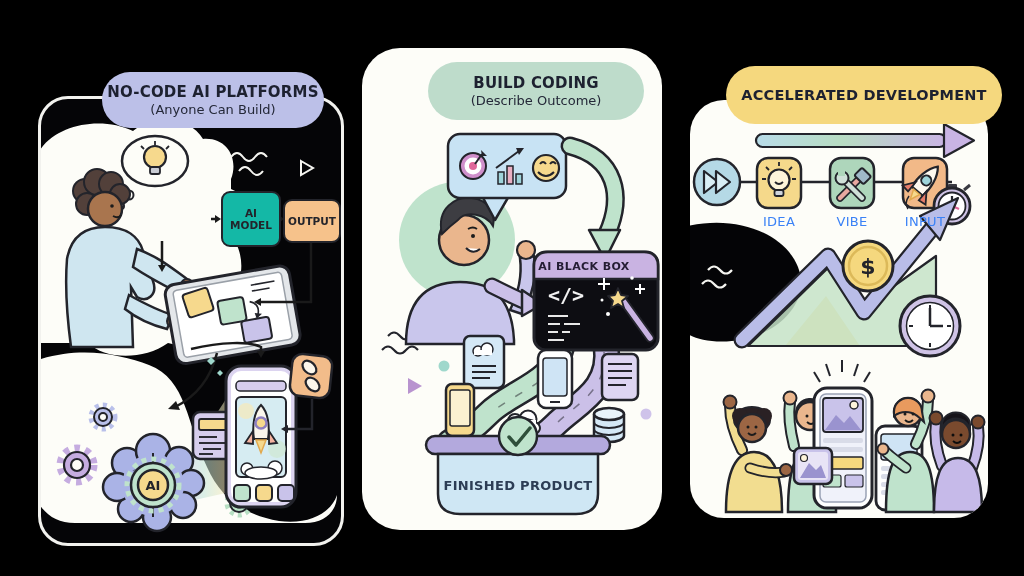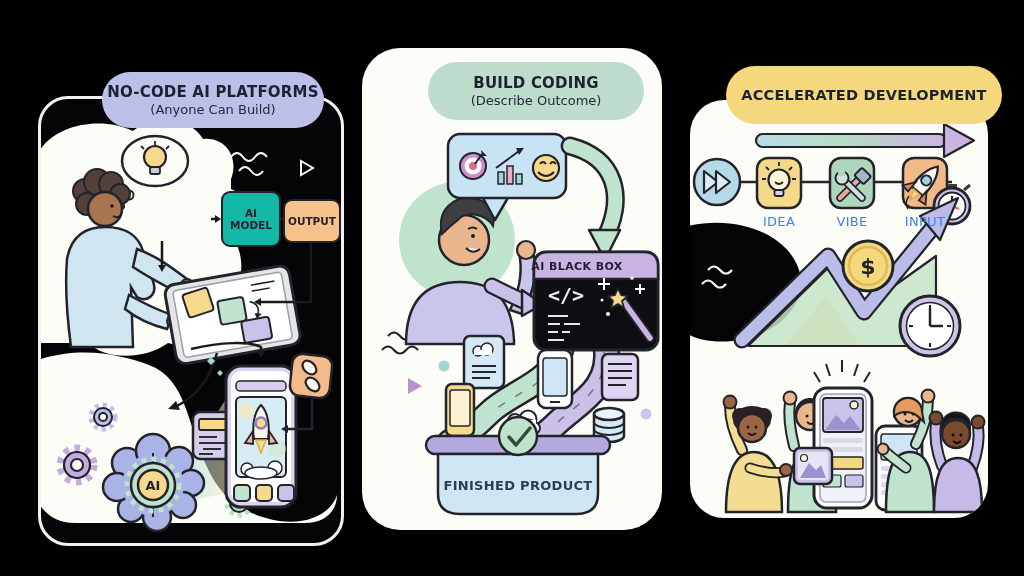--- a/index.html
+++ b/index.html
@@ -331,21 +331,21 @@
 
       <g>
         <rect x="64" y="388" width="184" height="18" rx="9" fill="#b3a9dd" stroke="#23242b" stroke-width="2.5"></rect>
         <path d="M76 406 L236 406 L236 446 Q236 466 214 466 L98 466 Q76 466 76 446 Z" fill="#cfe7f4" stroke="#23242b" stroke-width="2.5"></path>
         <g>
           <circle cx="156" cy="388" r="19" fill="#bfe3cc" stroke="#23242b" stroke-width="2.5"></circle>
           <path d="M147 389 l7 8 l14 -17" stroke="#2f4f3a" stroke-width="3.5" fill="none" stroke-linecap="round" stroke-linejoin="round"></path>
         </g>
       </g>
     </svg>
-    <div class="lbl blackbox-title" style="left:165px;top:205px;width:100px;height:26px;">AI BLACK BOX</div>
+    <div class="lbl blackbox-title" style="left:172px;top:205px;width:100px;height:26px;">AI BLACK BOX</div>
     <div class="lbl finished" style="left:76px;top:414px;width:160px;height:46px;">FINISHED PRODUCT</div>
   </div>
 
   <div class="panel" style="left:690px;top:100px;width:298px;height:418px;background:#fdfdf8;border-radius:34px;">
     <svg width="298" height="418" viewBox="0 0 298 418">
       <defs>
         <linearGradient id="barGrad" x1="0" y1="0" x2="1" y2="0">
           <stop offset="0" stop-color="#b8dce8"></stop>
             <stop offset="0.45" stop-color="#b7dcc2"></stop>
             <stop offset="1" stop-color="#c9b4e4"></stop>

